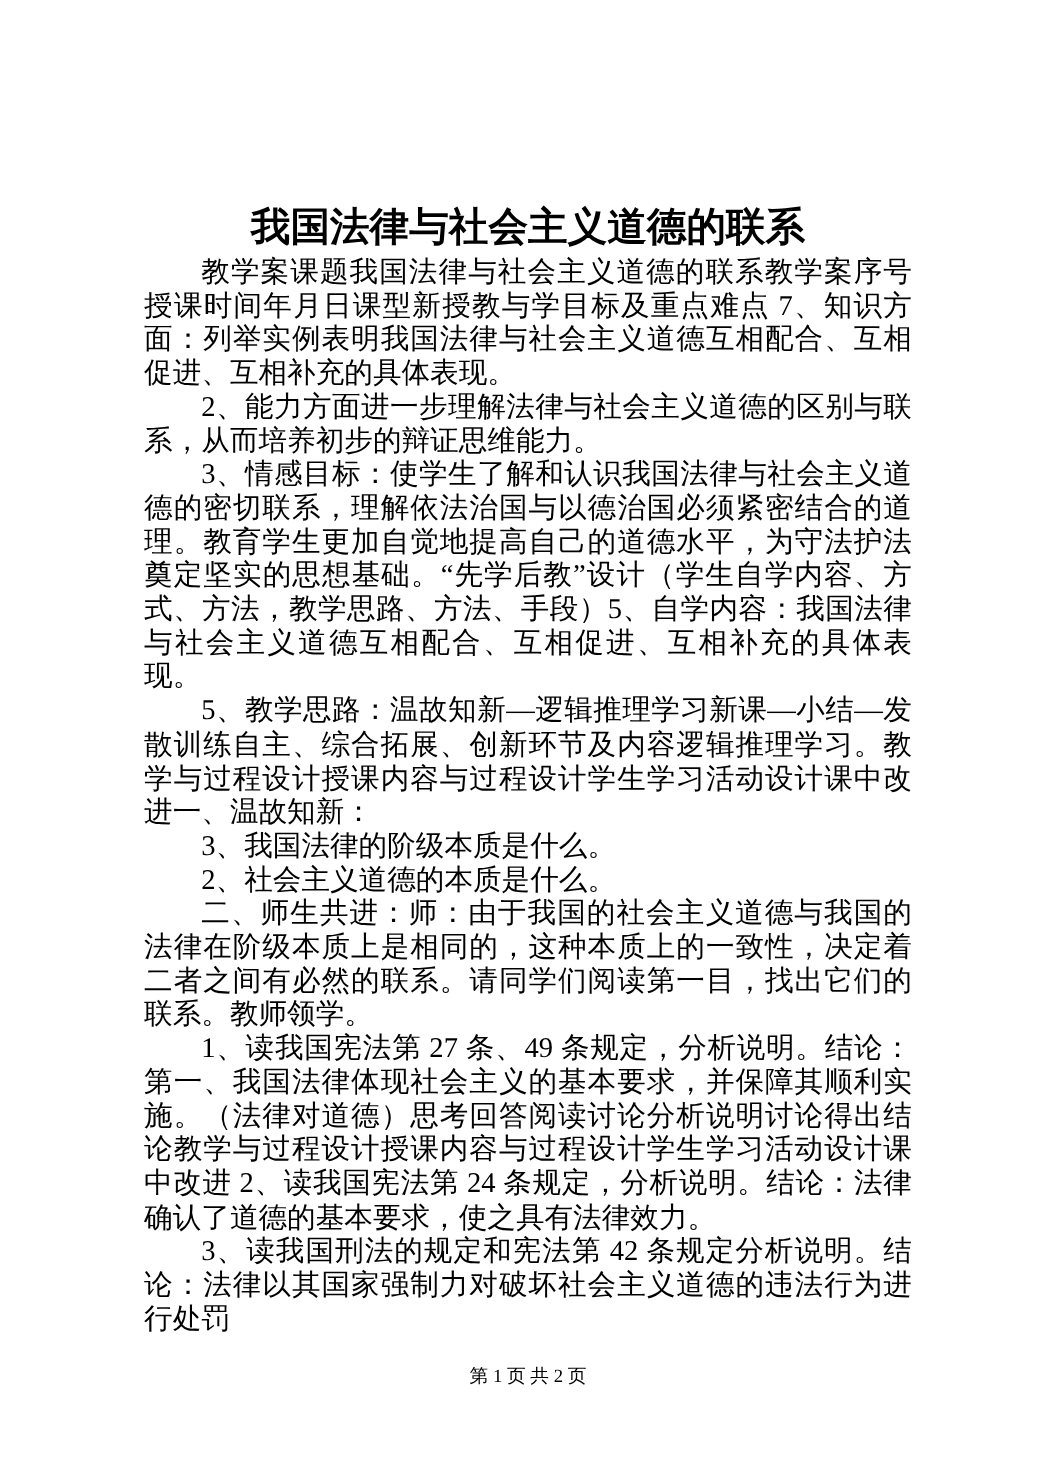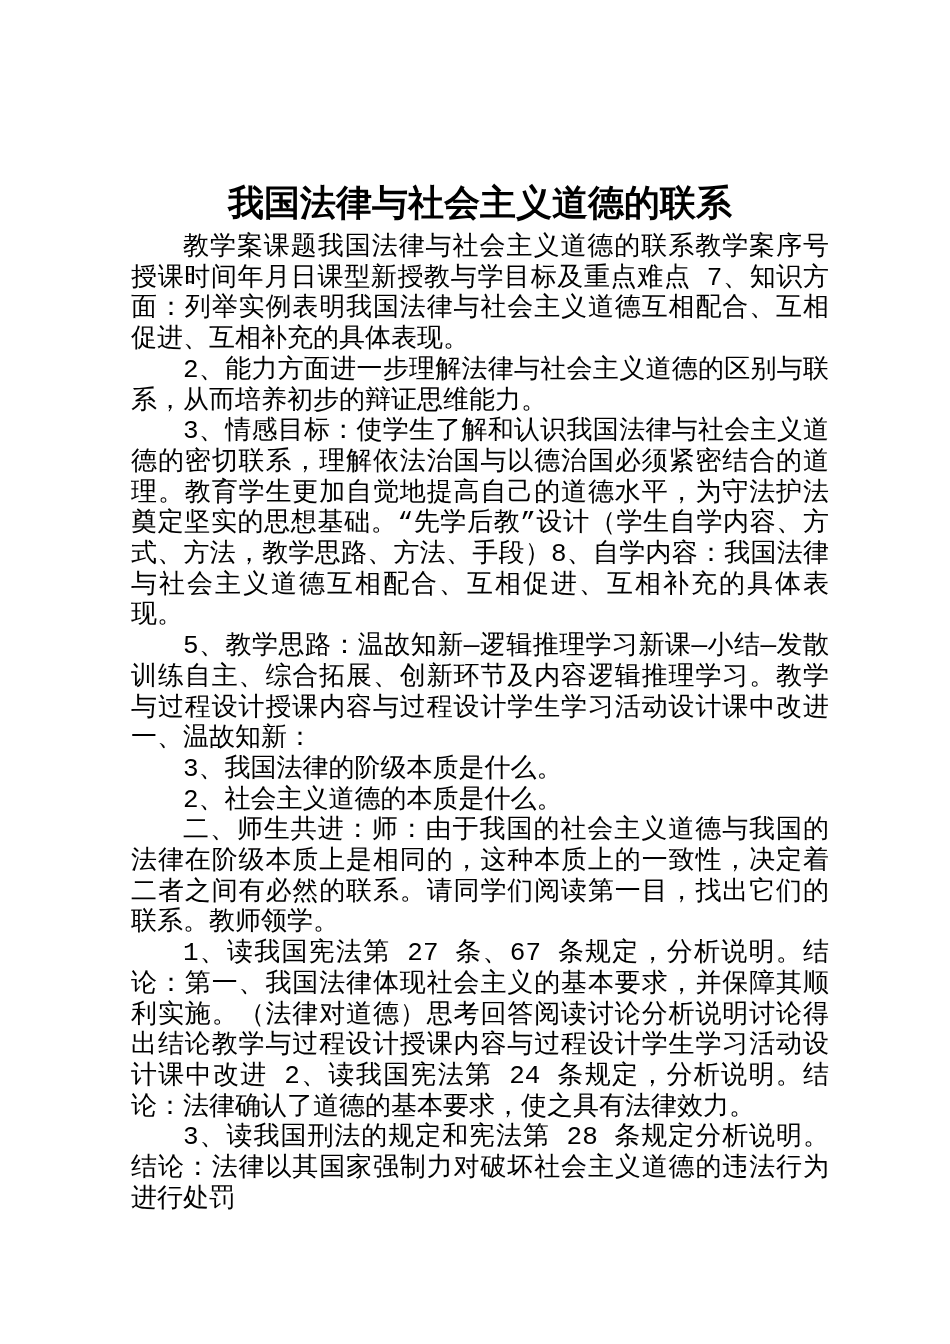--- a/index.html
+++ b/index.html
@@ -15,21 +15,20 @@
     color: #000000;
     overflow: hidden;
   }
   .page {
     position: absolute;
     left: 0;
     top: 0;
     width: 950px;
     height: 1344px;
     background: #ffffff;
-    font-family: Liberation Mono, monospace;
   }
   .content {
     position: absolute;
     left: 131px;
     top: 184px;
     width: 698px;
   }
   .doc-title {
     margin: 0 0 4px 0;
     font-size: 36px;
@@ -64,25 +63,28 @@
 
 <div class="page">
 
   <div class="content">
 
     <h1 class="doc-title">我国法律与社会主义道德的联系</h1>
 
     <div class="body-text">
       <p>教学案课题我国法律与社会主义道德的联系教学案序号授课时间年月日课型新授教与学目标及重点难点 7、知识方面：列举实例表明我国法律与社会主义道德互相配合、互相促进、互相补充的具体表现。</p>
       <p>2、能力方面进一步理解法律与社会主义道德的区别与联系，从而培养初步的辩证思维能力。</p>
-      <p>3、情感目标：使学生了解和认识我国法律与社会主义道德的密切联系，理解依法治国与以德治国必须紧密结合的道理。教育学生更加自觉地提高自己的道德水平，为守法护法奠定坚实的思想基础。“先学后教”设计（学生自学内容、方式、方法，教学思路、方法、手段）8、自学内容：我国法律与社会主义道德互相配合、互相促进、互相补充的具体表现。</p>
+      <p>3、情感目标：使学生了解和认识我国法律与社会主义道德的密切联系，理解依法治国与以德治国必须紧密结合的道理。教育学生更加自觉地提高自己的道德水平，为守法护法奠定坚实的思想基础。“先学后教”设计（学生自学内容、方式、方法，教学思路、方法、手段）5、自学内容：我国法律与社会主义道德互相配合、互相促进、互相补充的具体表现。</p>
       <p>5、教学思路：温故知新—逻辑推理学习新课—小结—发散训练自主、综合拓展、创新环节及内容逻辑推理学习。教学与过程设计授课内容与过程设计学生学习活动设计课中改进一、温故知新：</p>
       <p>3、我国法律的阶级本质是什么。</p>
       <p>2、社会主义道德的本质是什么。</p>
       <p>二、师生共进：师：由于我国的社会主义道德与我国的法律在阶级本质上是相同的，这种本质上的一致性，决定着二者之间有必然的联系。请同学们阅读第一目，找出它们的联系。教师领学。</p>
-      <p>1、读我国宪法第 27 条、67 条规定，分析说明。结论：第一、我国法律体现社会主义的基本要求，并保障其顺利实施。（法律对道德）思考回答阅读讨论分析说明讨论得出结论教学与过程设计授课内容与过程设计学生学习活动设计课中改进 2、读我国宪法第 24 条规定，分析说明。结论：法律确认了道德的基本要求，使之具有法律效力。</p>
-      <p>3、读我国刑法的规定和宪法第 28 条规定分析说明。结论：法律以其国家强制力对破坏社会主义道德的违法行为进行处罚</p>
+      <p>1、读我国宪法第 27 条、49 条规定，分析说明。结论：第一、我国法律体现社会主义的基本要求，并保障其顺利实施。（法律对道德）思考回答阅读讨论分析说明讨论得出结论教学与过程设计授课内容与过程设计学生学习活动设计课中改进 2、读我国宪法第 24 条规定，分析说明。结论：法律确认了道德的基本要求，使之具有法律效力。</p>
+      <p>3、读我国刑法的规定和宪法第 42 条规定分析说明。结论：法律以其国家强制力对破坏社会主义道德的违法行为进行处罚</p>
     </div>
 
   </div>
 
+  <div class="page-footer">
+    <span>第 1 页 共 2 页</span>
+  </div>
 
 </div>
 
 </body></html>

